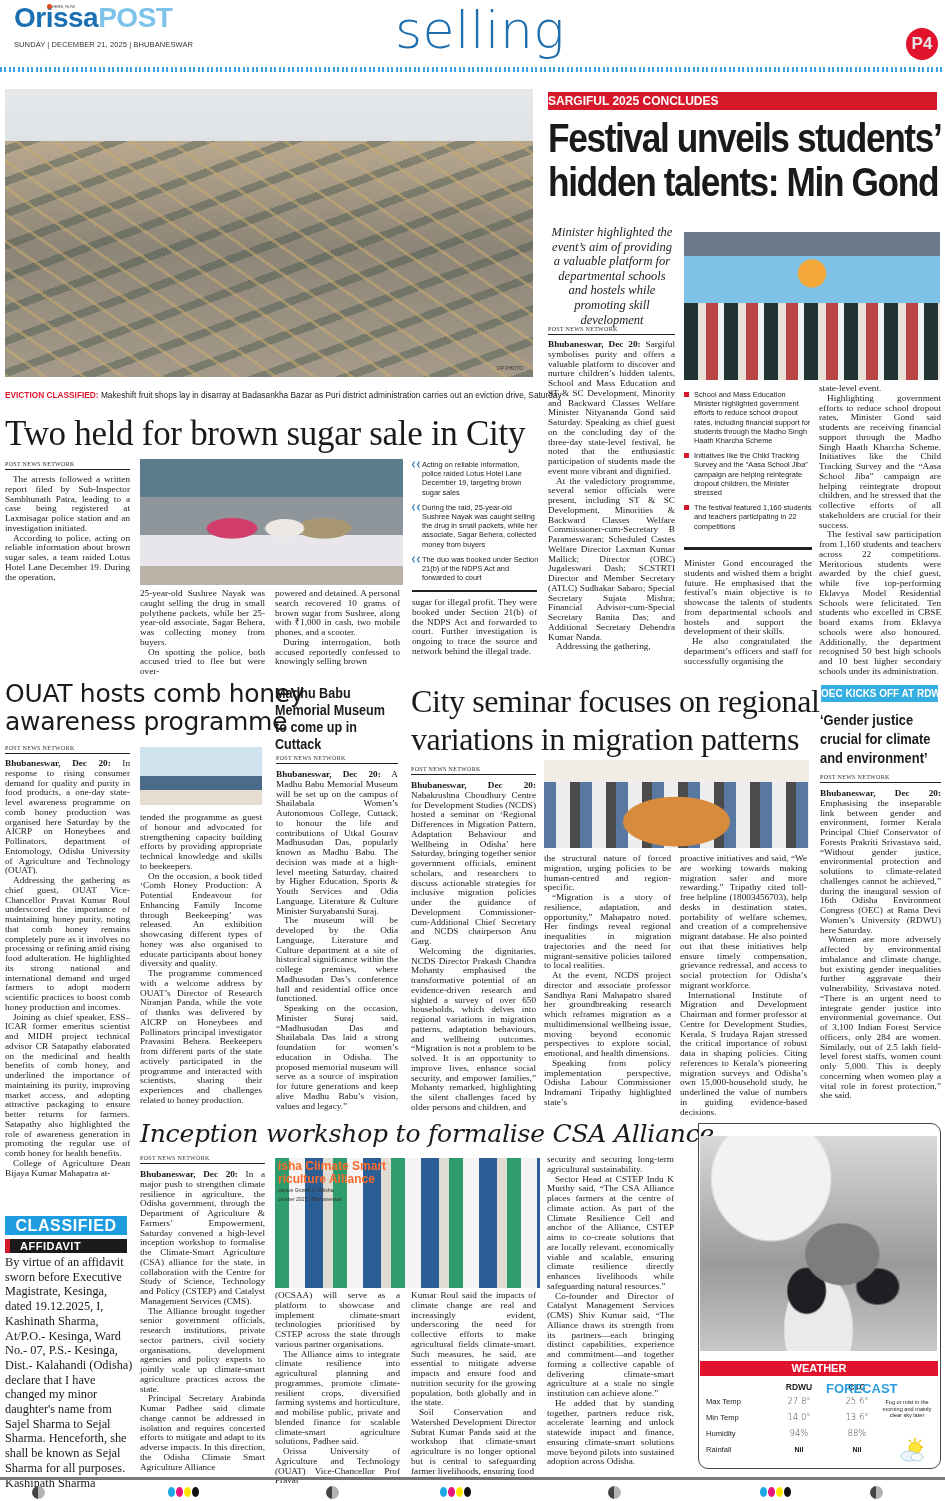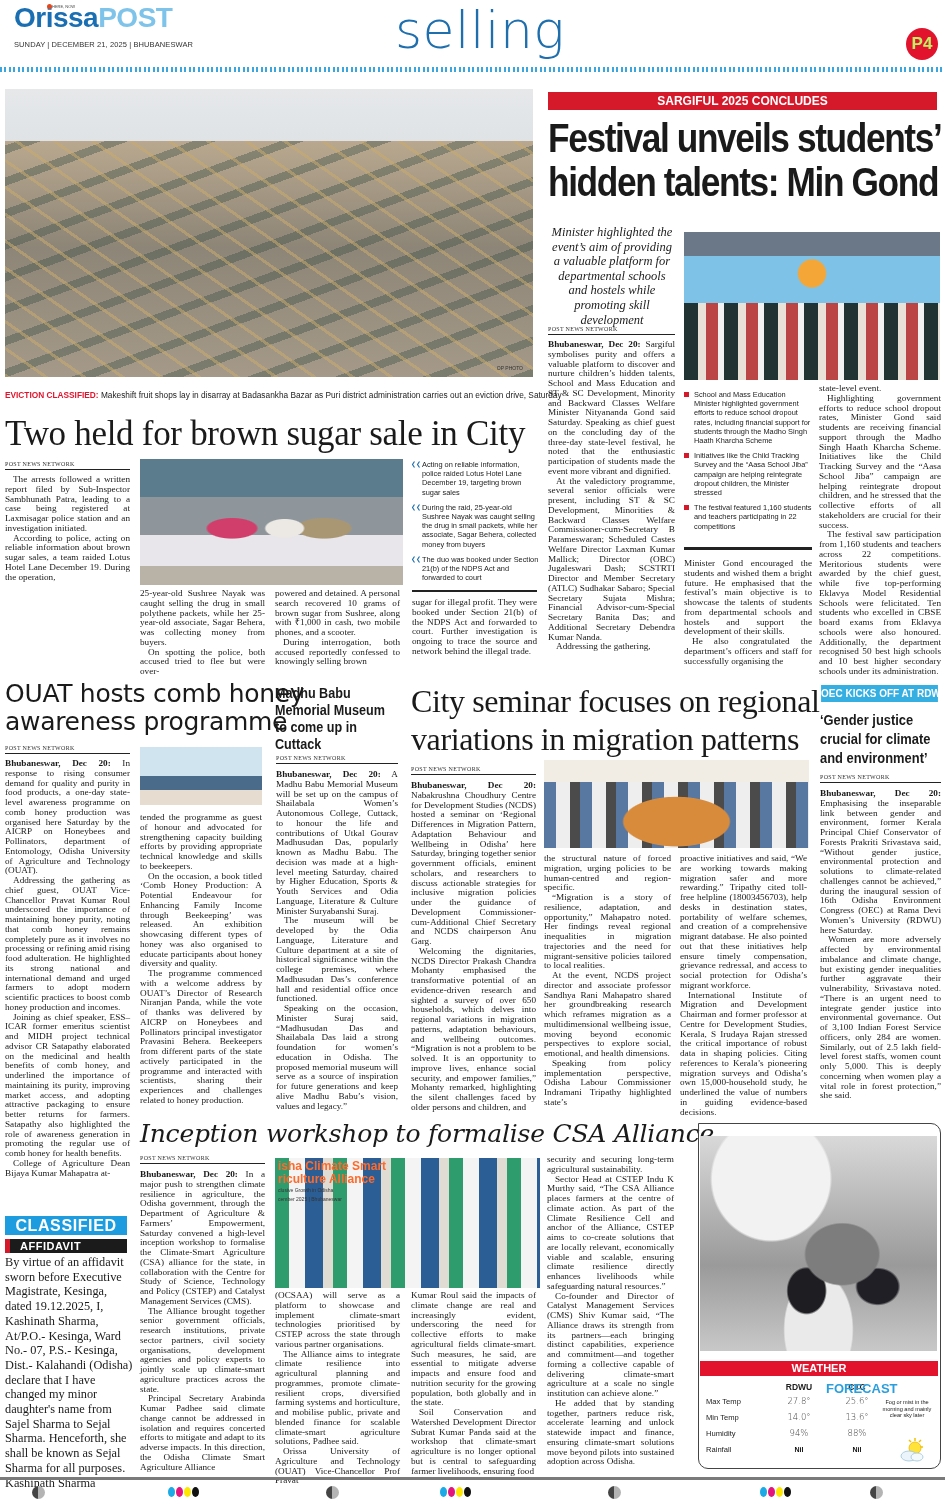--- a/index.html
+++ b/index.html
@@ -8,37 +8,37 @@
   .abs { position: absolute; }
 
   
   .logo { left: 14px; top: 4px; font-family: "Liberation Sans", sans-serif; font-weight: 900; font-size: 28px; letter-spacing: -0.5px; line-height: 1; }
   .logo .a { color: #1a6fb3; }
   .logo .b { color: #7ec3ea; }
   .logo-tag { left: 52px; top: 4px; font-size: 4px; font-family: "Liberation Sans", sans-serif; color: #444; }
   .logo-dot { left: 47px; top: 4px; width: 5px; height: 5px; border-radius: 50%; background: #e2481d; }
   .dateline { left: 14px; top: 40px; font-family: "Liberation Sans", sans-serif; font-size: 7.5px; color: #333; letter-spacing: 0.1px; }
   .section-title { left: 330px; top: 4px; width: 300px; text-align: center; font-family: "DejaVu Sans", sans-serif; font-weight: 200; font-size: 52px; color: #1f6fae; line-height: 1; letter-spacing: 0.5px; }
-  .page-badge { left: 906px; top: 28px; width: 32px; height: 32px; border-radius: 50%; background: #e2142d; color: #bef264; font-family: "Liberation Sans", sans-serif; font-weight: bold; font-size: 17px; text-align: center; line-height: 32px; }
+  .page-badge { left: 906px; top: 28px; width: 32px; height: 32px; border-radius: 50%; background: #e2142d; color: #e5e5e5; font-family: "Liberation Sans", sans-serif; font-weight: bold; font-size: 17px; text-align: center; line-height: 32px; }
   .dash-rule { left: 0; top: 67px; width: 945px; height: 5px; background: repeating-linear-gradient(90deg, #3aa5de 0 2px, #fff 2px 4px, #3aa5de 4px 6px, #fff 6px 9px); }
 
   
   .photo { background: #ccc; overflow: hidden; }
   .photo-evict { left: 5px; top: 89px; width: 528px; height: 288px;
     background:
       linear-gradient(180deg, #e6e8ea 0%, #dfe3e6 18%, transparent 18%),
       repeating-linear-gradient(35deg, rgba(200,170,110,.55) 0 3px, transparent 3px 22px),
       repeating-linear-gradient(-20deg, rgba(60,80,70,.4) 0 8px, transparent 8px 30px),
       linear-gradient(180deg, #b9a88f 18%, #8d8577 55%, #a59a89 100%); }
   .photo-credit { right: 10px; bottom: 6px; font-family: "Liberation Sans", sans-serif; font-size: 5px; color: #333; }
   .caption { left: 5px; top: 390px; width: 530px; font-family: "Liberation Sans", sans-serif; font-size: 8.3px; font-stretch: condensed; color: #222; white-space: nowrap; }
   .caption b { color: #e2142d; }
 
   
-  .kicker-red { left: 548px; top: 92px; width: 389px; height: 18px; background: #d6192a; color: #fff; font-family: "Liberation Sans", sans-serif; font-weight: bold; font-size: 12px; text-align: center; line-height: 18px; }
+  .kicker-red { left: 548px; top: 92px; width: 389px; height: 18px; background: #d6192a; color: #fff; font-family: "Liberation Sans", sans-serif; font-weight: bold; font-size: 12px; line-height: 18px; }
   .head-festival { left: 548px; top: 116px; width: 395px; font-family: "Liberation Sans", sans-serif; font-weight: bold; font-size: 41px; line-height: 44px; letter-spacing: -1.6px; transform: scaleX(0.86); transform-origin: left top; white-space: nowrap; }
   .standfirst { left: 548px; top: 225px; width: 128px; font-family: "Liberation Serif", serif; font-style: italic; font-size: 12.5px; line-height: 14.6px; text-align: center; color: #222; }
   .photo-sarg { left: 684px; top: 232px; width: 256px; height: 148px;
     background:
       linear-gradient(180deg, #6b7888 0 16%, transparent 16%),
       radial-gradient(circle at 50% 28%, #f4a636 0 8%, transparent 9%),
       linear-gradient(180deg, transparent 16%, #7fc2e8 16% 48%, transparent 48%),
       repeating-linear-gradient(90deg, #233 0 14px, #e9e2d8 14px 22px, #b44 22px 34px, #f2f2f2 34px 40px),
       #c54; }
 

